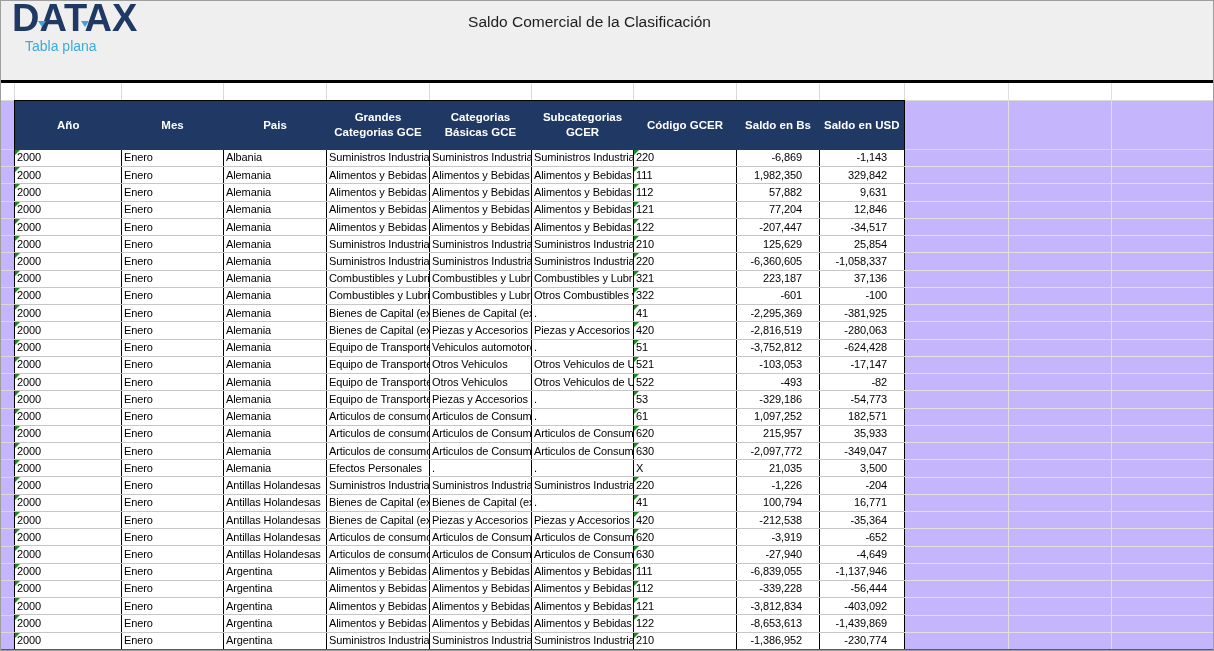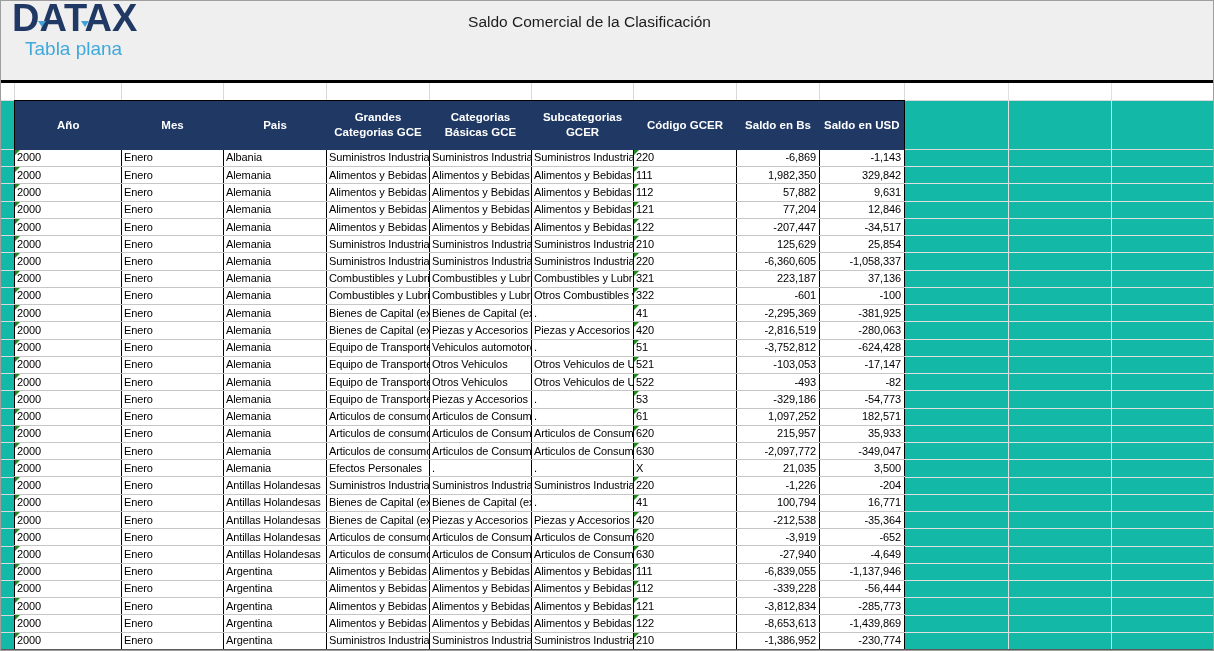--- a/index.html
+++ b/index.html
@@ -1,38 +1,38 @@
 <!DOCTYPE html>
 <html><head>
 <meta charset="utf-8">
 <style>
   html,body { margin:0; padding:0; background:#ffffff; }
   .screen {
     position:relative; width:1214px; height:651px; overflow:hidden;
-    background:#14b8a6; font-family:"Liberation Sans", sans-serif;
+    background:#c4b5fd; font-family:"Liberation Sans", sans-serif;
     border:1px solid #9e9e9e; box-sizing:border-box;
   }
   
   .top-band {
     position:absolute; left:0; top:0; width:1214px; height:79px;
     background:#F0EFEF; border-bottom:3px solid #000;
   }
   .logo-text {
     position:absolute; left:11px; top:-4px; font-size:38px; font-weight:bold;
     color:#1F3864; letter-spacing:0px; line-height:42px;
   }
   .logo-chevron {
     position:absolute; width:0; height:0;
     border-left:4px solid transparent; border-right:4px solid transparent;
     border-top:6px solid #41A0D8;
   }
   .chev1 { left:37px; top:20px; }
   .chev2 { left:80px; top:20px; }
   .logo-sub {
-    position:absolute; left:24px; top:37px; font-size:19px; color:#3FA9DC;
+    position:absolute; left:24px; top:37px; font-size:14px; color:#3FA9DC;
   }
   .title {
     position:absolute; left:150px; top:8px; width:560px; text-align:right;
     font-size:15.5px; line-height:26px; color:#1c1c1c; font-weight:500;
   }
   .title div { white-space:nowrap; }
 
   
   .strip-row {
     position:absolute; left:0; top:82px; width:1213px; height:17px;
@@ -69,21 +69,21 @@
     white-space:pre-line; padding:0 1px; border:0; letter-spacing:0px;
     overflow:hidden;
   }
   table.grid tbody tr { height:17.241px; }
   table.grid td {
     position:relative; border-left:1px solid #000; border-bottom:1px solid #C6C6C6;
     padding:0 2px; font-size:11px; line-height:15px; letter-spacing:-0.1px;
     white-space:nowrap; overflow:hidden; vertical-align:middle; color:#000;
     background:#fff;
   }
-  table.grid td.num { text-align:right; padding-right:3px; }
+  table.grid td.num { text-align:right; padding-right:17px; }
   .flag {
     position:absolute; left:0; top:0; width:0; height:0;
     border-top:5px solid #1d8a1d; border-right:5px solid transparent;
   }
 </style>
 </head>
 <body>
 
 <div class="screen">
 
@@ -434,21 +434,21 @@
         </tr>
         <tr>
           <td><span class="flag"></span>2000</td>
           <td>Enero</td>
           <td>Argentina</td>
           <td>Alimentos y Bebidas</td>
           <td>Alimentos y Bebidas (</td>
           <td>Alimentos y Bebidas (</td>
           <td><span class="flag"></span>121</td>
           <td class="num">-3,812,834</td>
-          <td class="num">-285,773</td>
+          <td class="num">-403,092</td>
         </tr>
         <tr>
           <td><span class="flag"></span>2000</td>
           <td>Enero</td>
           <td>Argentina</td>
           <td>Alimentos y Bebidas</td>
           <td>Alimentos y Bebidas (</td>
           <td>Alimentos y Bebidas (</td>
           <td><span class="flag"></span>122</td>
           <td class="num">-8,653,613</td>

